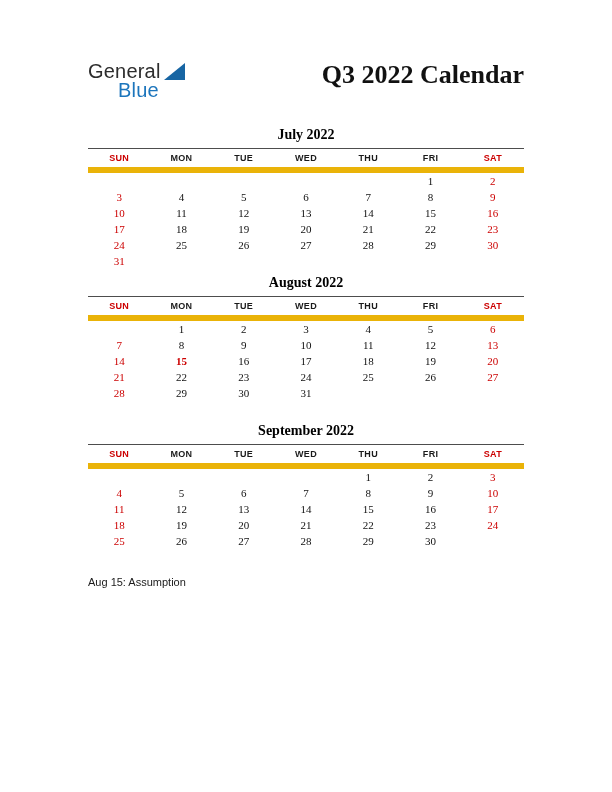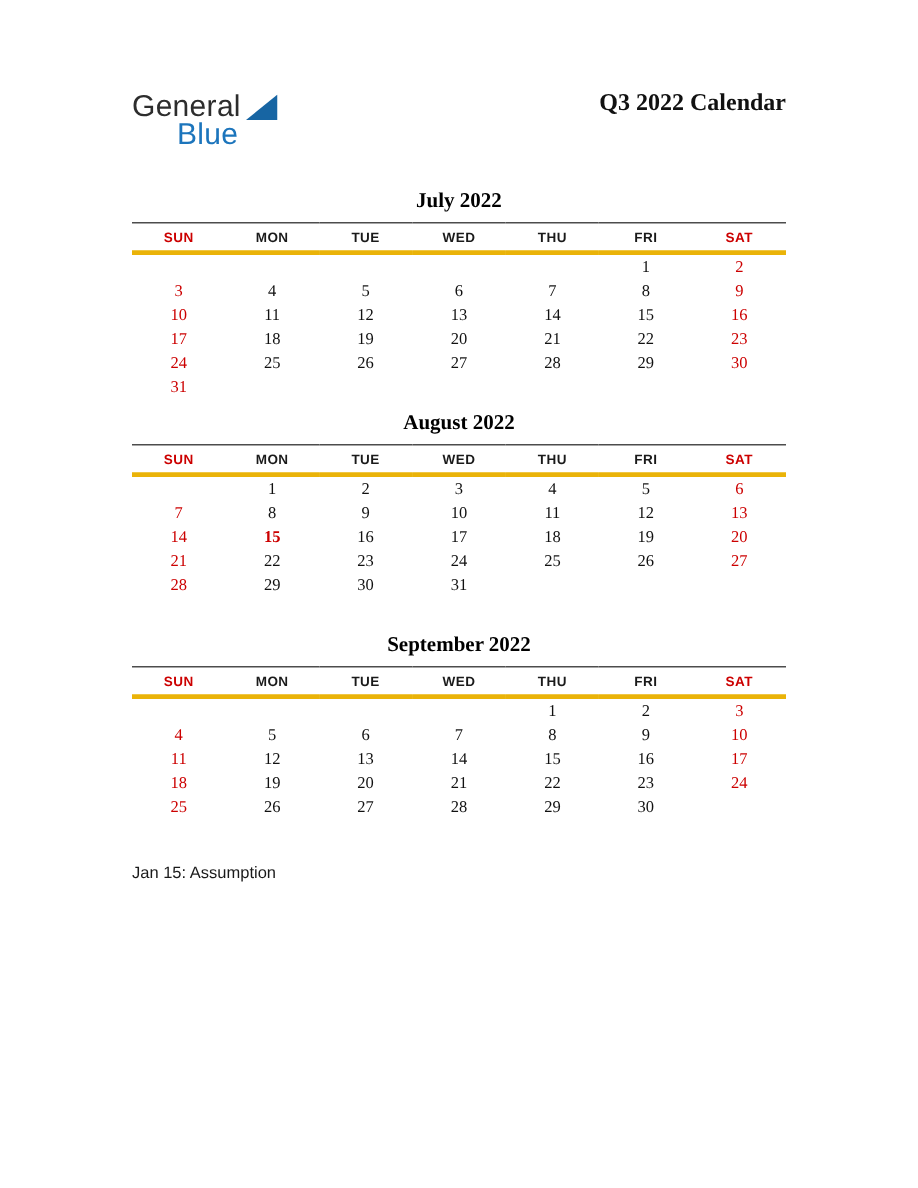--- a/index.html
+++ b/index.html
@@ -52,21 +52,21 @@
     font-size: 20px;
     font-weight: 500;
     color: var(--blue);
     margin-left: 30px;
     margin-top: -3px;
     letter-spacing: 0.2px;
   }
   .title-block { text-align: right; }
   .page-title {
     margin: 0;
-    font-size: 16px;
+    font-size: 26px;
     font-weight: bold;
     color: #111;
     line-height: 1.15;
   }
   .page-subtitle {
     font-size: 15px;
     color: #111;
     margin-top: 3px;
   }
   
@@ -84,21 +84,21 @@
     table-layout: fixed;
   }
   table.cal th {
     font-family: "Liberation Sans", sans-serif;
     font-size: 9px;
     font-weight: bold;
     letter-spacing: 0.3px;
     text-align: center;
     color: #1a1a1a;
     border-top: 1px solid #4d4d4d;
-    border-bottom: 3px solid #eab308;
+    border-bottom: 6px solid #eab308;
     padding: 4px 0;
   }
   table.cal td {
     font-size: 11px;
     text-align: center;
     height: 16px;
     padding: 0;
     line-height: 16px;
     color: #111;
   }
@@ -333,16 +333,16 @@
                 <td>28</td>
                 <td>29</td>
                 <td>30</td>
                 <td class="weekend"></td>
               </tr>
             </tbody>
           </table>
         </section>
       </div>
 
-    <div class="footnote">Jan 15: Assumption</div>
+    <div class="footnote">Aug 15: Assumption</div>
 
   </div>
 </div>
 
 </body></html>

